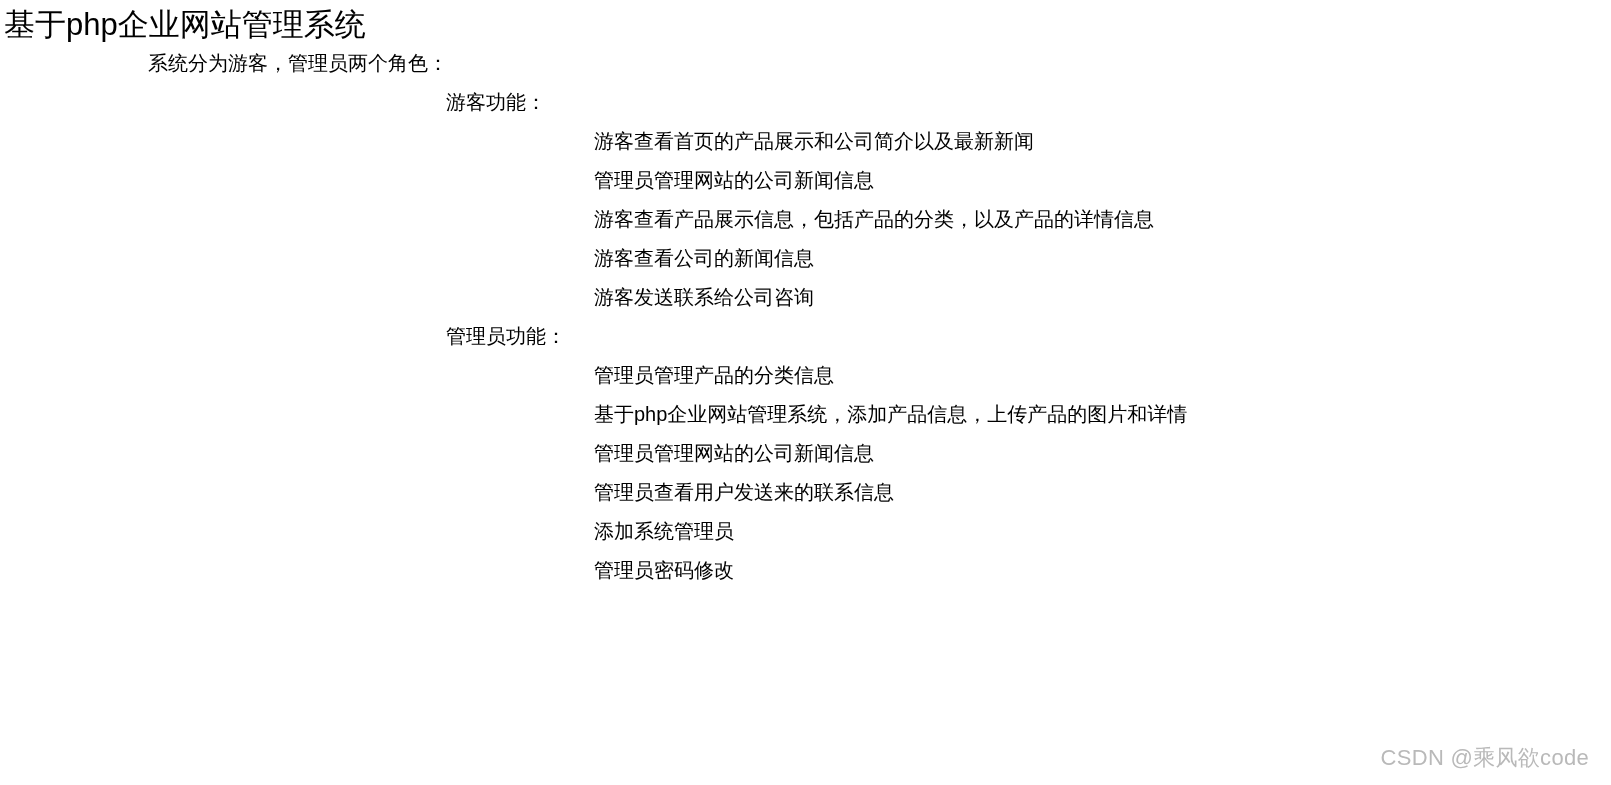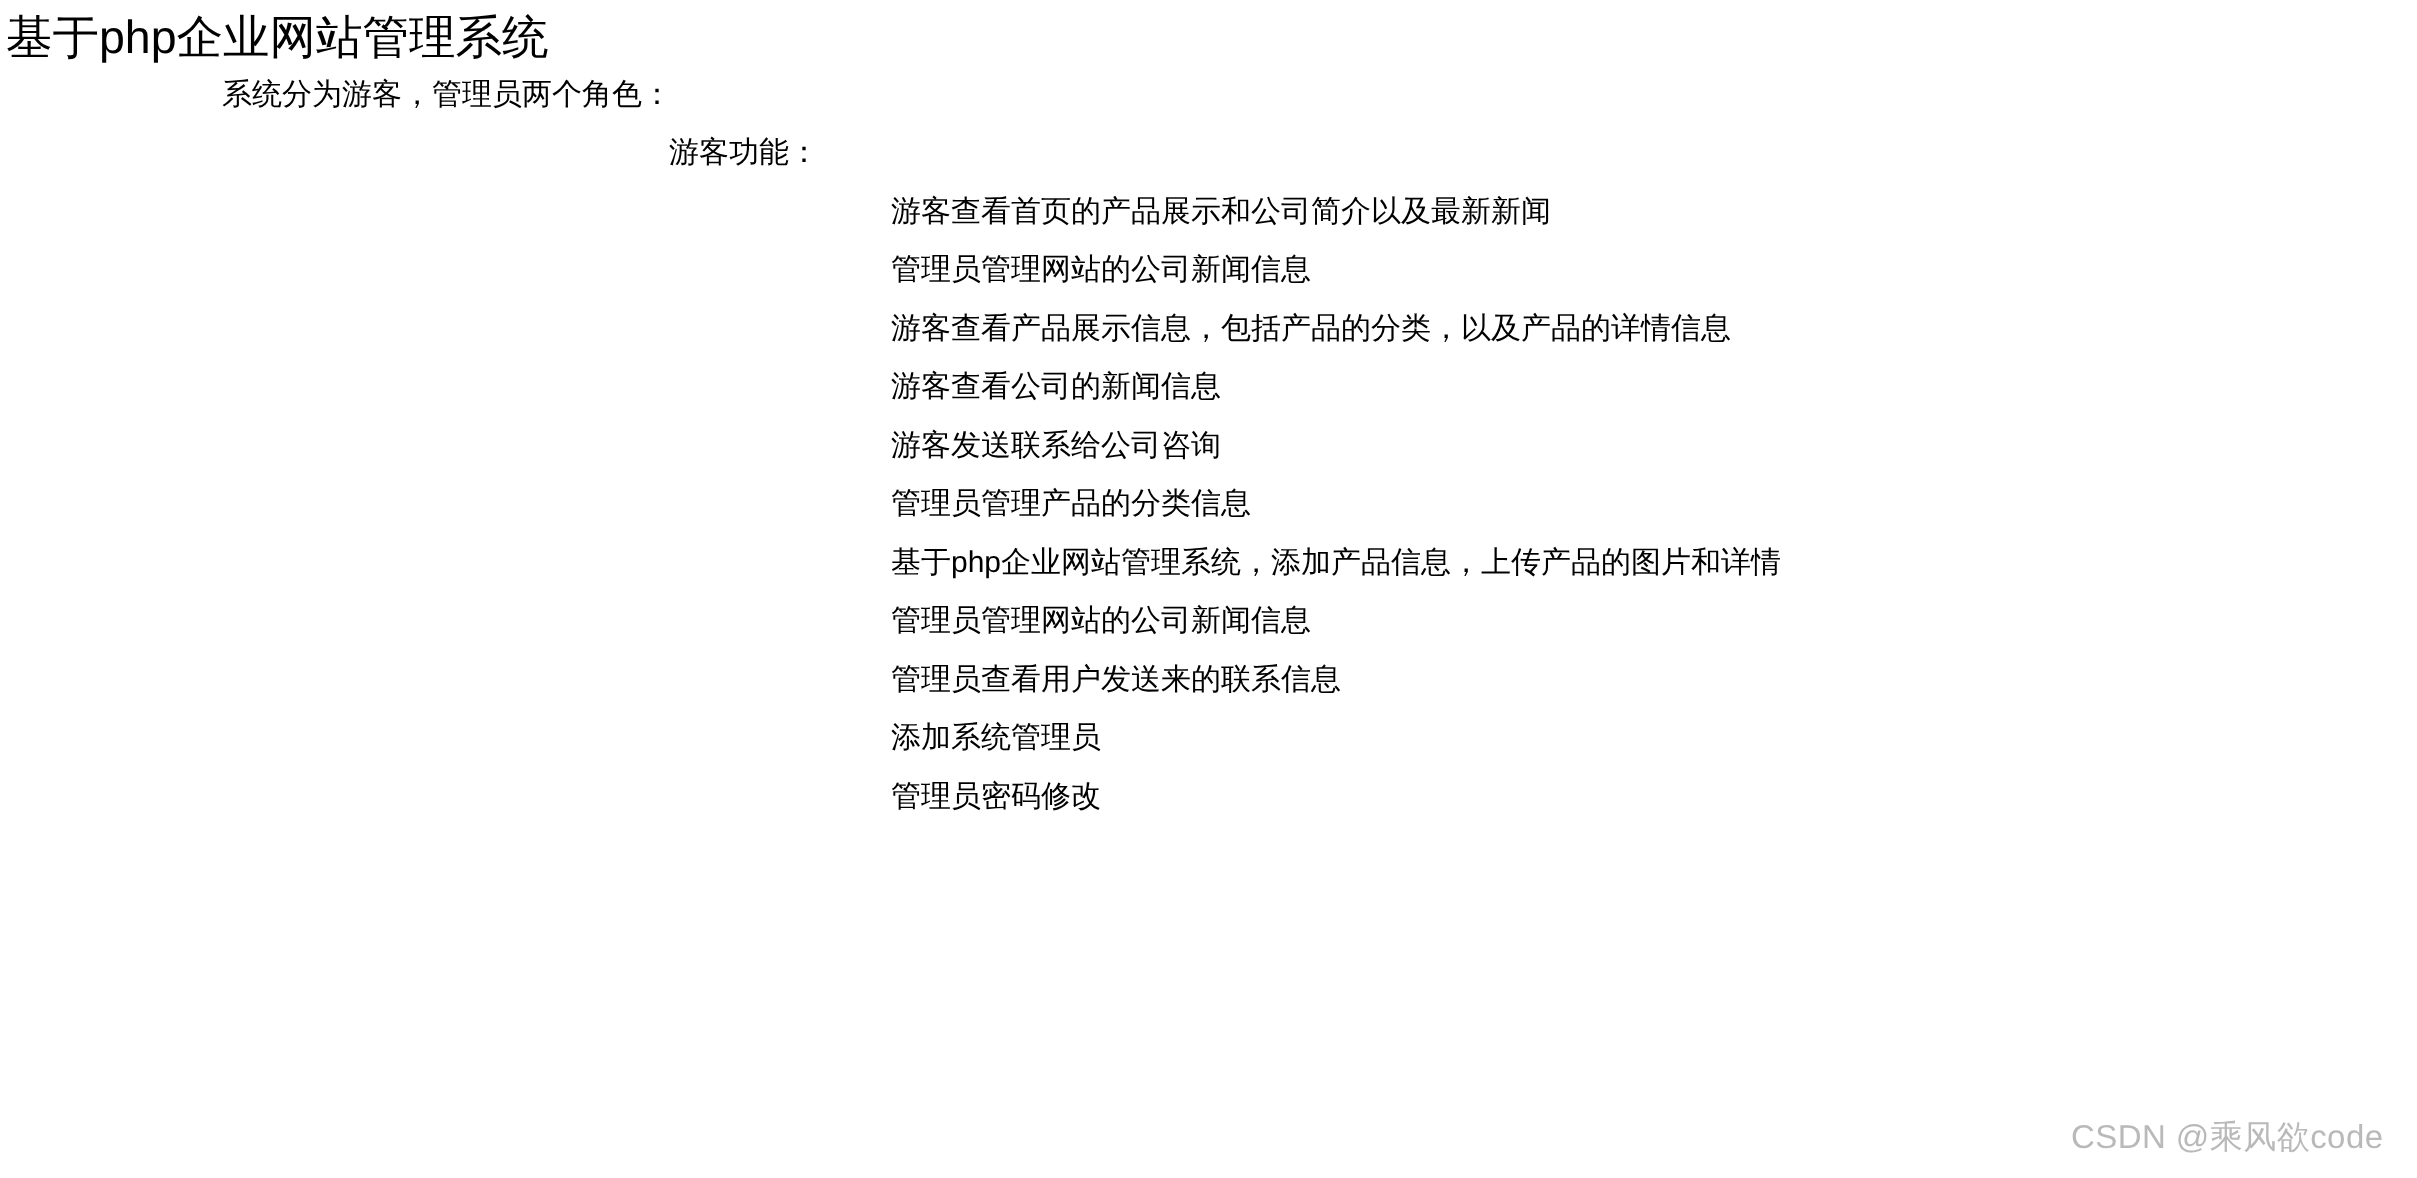--- a/index.html
+++ b/index.html
@@ -62,20 +62,21 @@
   <div>
     <div class="line lvl-2">游客功能：</div>
     <div class="line lvl-3">游客查看首页的产品展示和公司简介以及最新新闻</div>
     <div class="line lvl-3">管理员管理网站的公司新闻信息</div>
     <div class="line lvl-3">游客查看产品展示信息，包括产品的分类，以及产品的详情信息</div>
     <div class="line lvl-3">游客查看公司的新闻信息</div>
     <div class="line lvl-3">游客发送联系给公司咨询</div>
   </div>
 
   <div>
+    <div class="line lvl-2">管理员功能：</div>
     <div class="line lvl-3">管理员管理产品的分类信息</div>
     <div class="line lvl-3">基于php企业网站管理系统，添加产品信息，上传产品的图片和详情</div>
     <div class="line lvl-3">管理员管理网站的公司新闻信息</div>
     <div class="line lvl-3">管理员查看用户发送来的联系信息</div>
     <div class="line lvl-3">添加系统管理员</div>
     <div class="line lvl-3">管理员密码修改</div>
   </div>
 
   <div class="watermark">CSDN @乘风欲code</div>
 </div>

